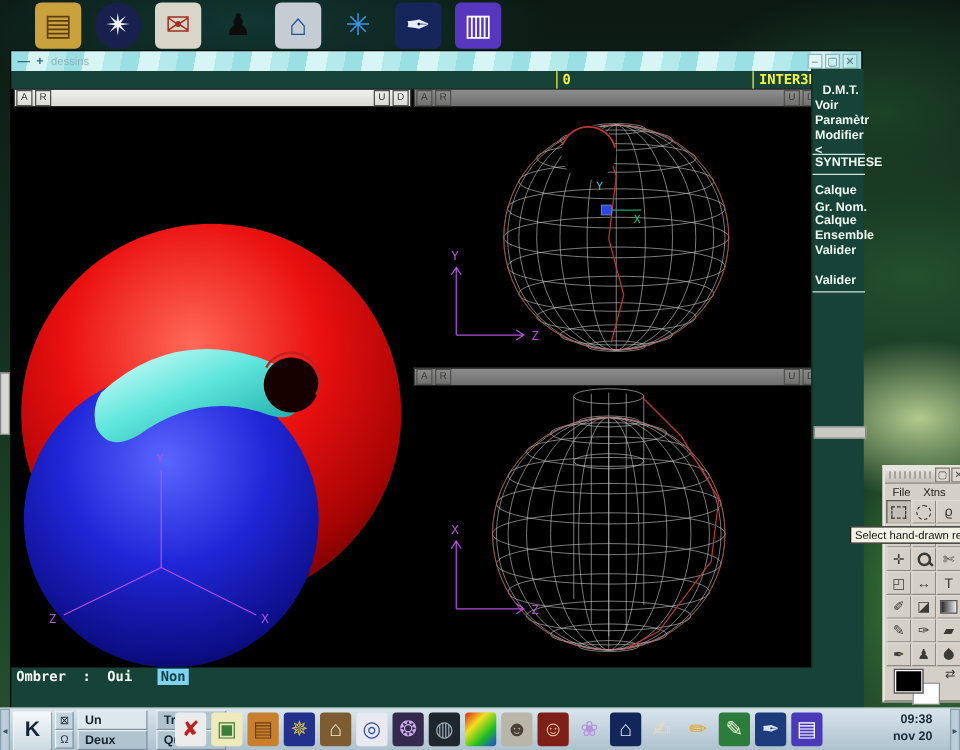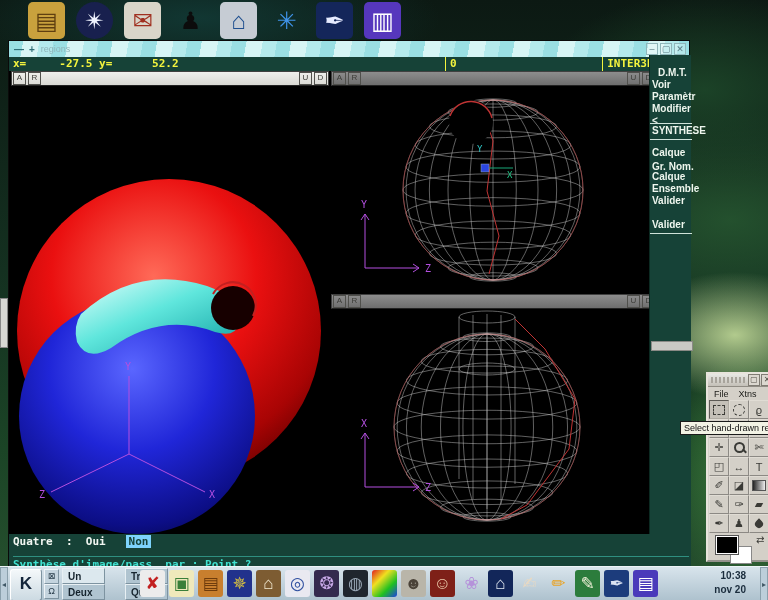--- a/index.html
+++ b/index.html
@@ -71,21 +71,21 @@
   #gimp-colors{position:relative;height:34px}
   #fg-swatch{position:absolute;left:8px;top:3px;width:20px;height:16px;background:#000;border:1px solid #fff;outline:1px solid #555}
   #bg-swatch{position:absolute;left:22px;top:13px;width:20px;height:16px;background:#fff;border:1px solid #888}
   #swap-arrow{position:absolute;left:48px;top:1px;font-size:10px;color:#3a3a36}
   #tooltip{left:680px;top:421px;background:#f2f2e4;border:1px solid #1a1a1a;font-size:9px;color:#111;padding:1px 3px;white-space:nowrap;z-index:40}
   
   #panel{left:0;top:566px;width:768px;height:34px;background:linear-gradient(#d8e4ec,#aec2ce);border-top:1px solid #eef4f8;box-sizing:border-box}
   .panel-arrow{position:absolute;top:0;width:8px;height:34px;background:#bccedA;border:1px solid #8aa0ac;font-size:8px;line-height:34px;text-align:center;color:#405866;box-sizing:border-box}
   #kbtn{position:absolute;left:10px;top:2px;width:30px;height:30px;background:linear-gradient(#f4f8fa,#ccdae2);border:1px solid #7d93a0;border-top-color:#fff;border-left-color:#fff;font-weight:bold;font-size:17px;text-align:center;line-height:28px;color:#13253a;border-radius:3px}
   .mini-btn{position:absolute;left:44px;width:15px;height:15px;background:#c4d4de;border:1px solid #7d93a0;border-top-color:#eef4f8;border-left-color:#eef4f8;font-size:9px;line-height:13px;text-align:center;color:#2a3e4c;box-sizing:border-box}
-  .pager-cell{position:absolute;width:43px;height:16px;font-size:10px;font-weight:bold;color:#16242e;padding-left:5px;line-height:16px;box-sizing:border-box;border:1px solid #7d93a0;border-top-color:#e8f0f4;border-left-color:#e8f0f4}
+  .pager-cell{position:absolute;width:56px;height:16px;font-size:10px;font-weight:bold;color:#16242e;padding-left:5px;line-height:16px;box-sizing:border-box;border:1px solid #7d93a0;border-top-color:#e8f0f4;border-left-color:#e8f0f4}
   .pager-on{background:#dce8ee}
   .pager-off{background:#b0c4d0}
   #launchers{position:absolute;left:140px;top:3px;display:flex;gap:4px}
   .launch-tile{width:25px;height:27px;display:flex;align-items:center;justify-content:center;font-size:17px;line-height:1;border-radius:3px}
   #clock{position:absolute;right:22px;top:2px;text-align:right;font-size:10px;font-weight:bold;color:#1a2c3c;line-height:14px}
   
   #frag{left:0;top:298px;width:6px;height:48px;background:#d8d8d4;border:1px solid #888}
 </style>
 </head>
 <body>
@@ -101,30 +101,29 @@
     <div class="dock-tile" style="background: rgb(86, 55, 189); color: rgb(255, 255, 255);">▥</div>
   </div>
 
 <div id="frag" class="abs"></div>
 
 <div id="win" class="abs">
 
   <div id="titlebar" class="abs">
     <span class="tb-glyph">—</span>
     <span class="tb-glyph">+</span>
-    <span id="title-text">regions</span>
+    <span id="title-text">dessins</span>
     <span id="tb-controls">
       <span class="tb-btn">–</span>
       <span class="tb-btn">▢</span>
       <span class="tb-btn">✕</span>
     </span>
   </div>
 
   <div id="coordbar" class="abs mono">
-    <span id="coord-left">x=     -27.5 y=      52.2</span>
     <span id="coord-counter">0</span>
     <span id="app-name">INTER3D.PRO</span>
   </div>
 
   <div id="vp-left" class="abs">
     <div class="vp-header vph-light">
       <span class="vp-btn">A</span>
       <span class="vp-btn">R</span>
       <span class="vph-spacer"></span>
       <span class="vp-btn">U</span>
@@ -272,22 +271,21 @@
     <div class="menu-item" style="top:106px">Gr. Nom.</div>
     <div class="menu-item" style="top:116px">Calque</div>
     <div class="menu-item" style="top:128px">Ensemble</div>
     <div class="menu-item" style="top:140px">Valider</div>
     <div class="menu-item" style="top:164px">Valider</div>
     <div class="menu-sep" style="top:178px"></div>
     <div id="menu-slider"></div>
   </div>
 
   <div id="status" class="abs mono">
-    <div class="st-row" style="top:1px"><span>Quatre  :  </span><span>Oui</span>   <span id="st-non">Non</span></div>
-    <div class="st-row" id="st-prompt" style="top:22px">Synthèse d'image/pass. par : Point ?</div>
+    <div class="st-row" style="top:1px"><span>Ombrer  :  </span><span>Oui</span>   <span id="st-non">Non</span></div>
   </div>
 </div>
 
 <div id="gimp" class="abs">
   <div id="gimp-title">
     <span class="dots"></span>
     <span class="gw-btn">▢</span>
     <span class="gw-btn">✕</span>
   </div>
   <div id="gimp-menu">
@@ -359,17 +357,17 @@
       <div class="launch-tile" style="background: rgb(126, 32, 24); color: rgb(233, 201, 169);">☺</div>
       <div class="launch-tile" style="background: transparent; color: rgb(181, 146, 218);">❀</div>
       <div class="launch-tile" style="background: rgb(18, 38, 89); color: rgb(226, 233, 242);">⌂</div>
       <div class="launch-tile" style="background: transparent; color: rgb(233, 217, 194);">✍</div>
       <div class="launch-tile" style="background: transparent; color: rgb(233, 162, 34);">✏</div>
       <div class="launch-tile" style="background: rgb(44, 124, 60); color: rgb(242, 242, 218);">✎</div>
       <div class="launch-tile" style="background: rgb(28, 60, 124); color: rgb(218, 226, 242);">✒</div>
       <div class="launch-tile" style="background: rgb(74, 58, 186); color: rgb(255, 255, 255);">▤</div>
     </div>
   <div id="clock">
-    <div>10:38</div>
+    <div>09:38</div>
     <div>nov 20</div>
   </div>
   <div class="panel-arrow" style="right:0;left:auto">▸</div>
 </div>
 
 </body></html>

